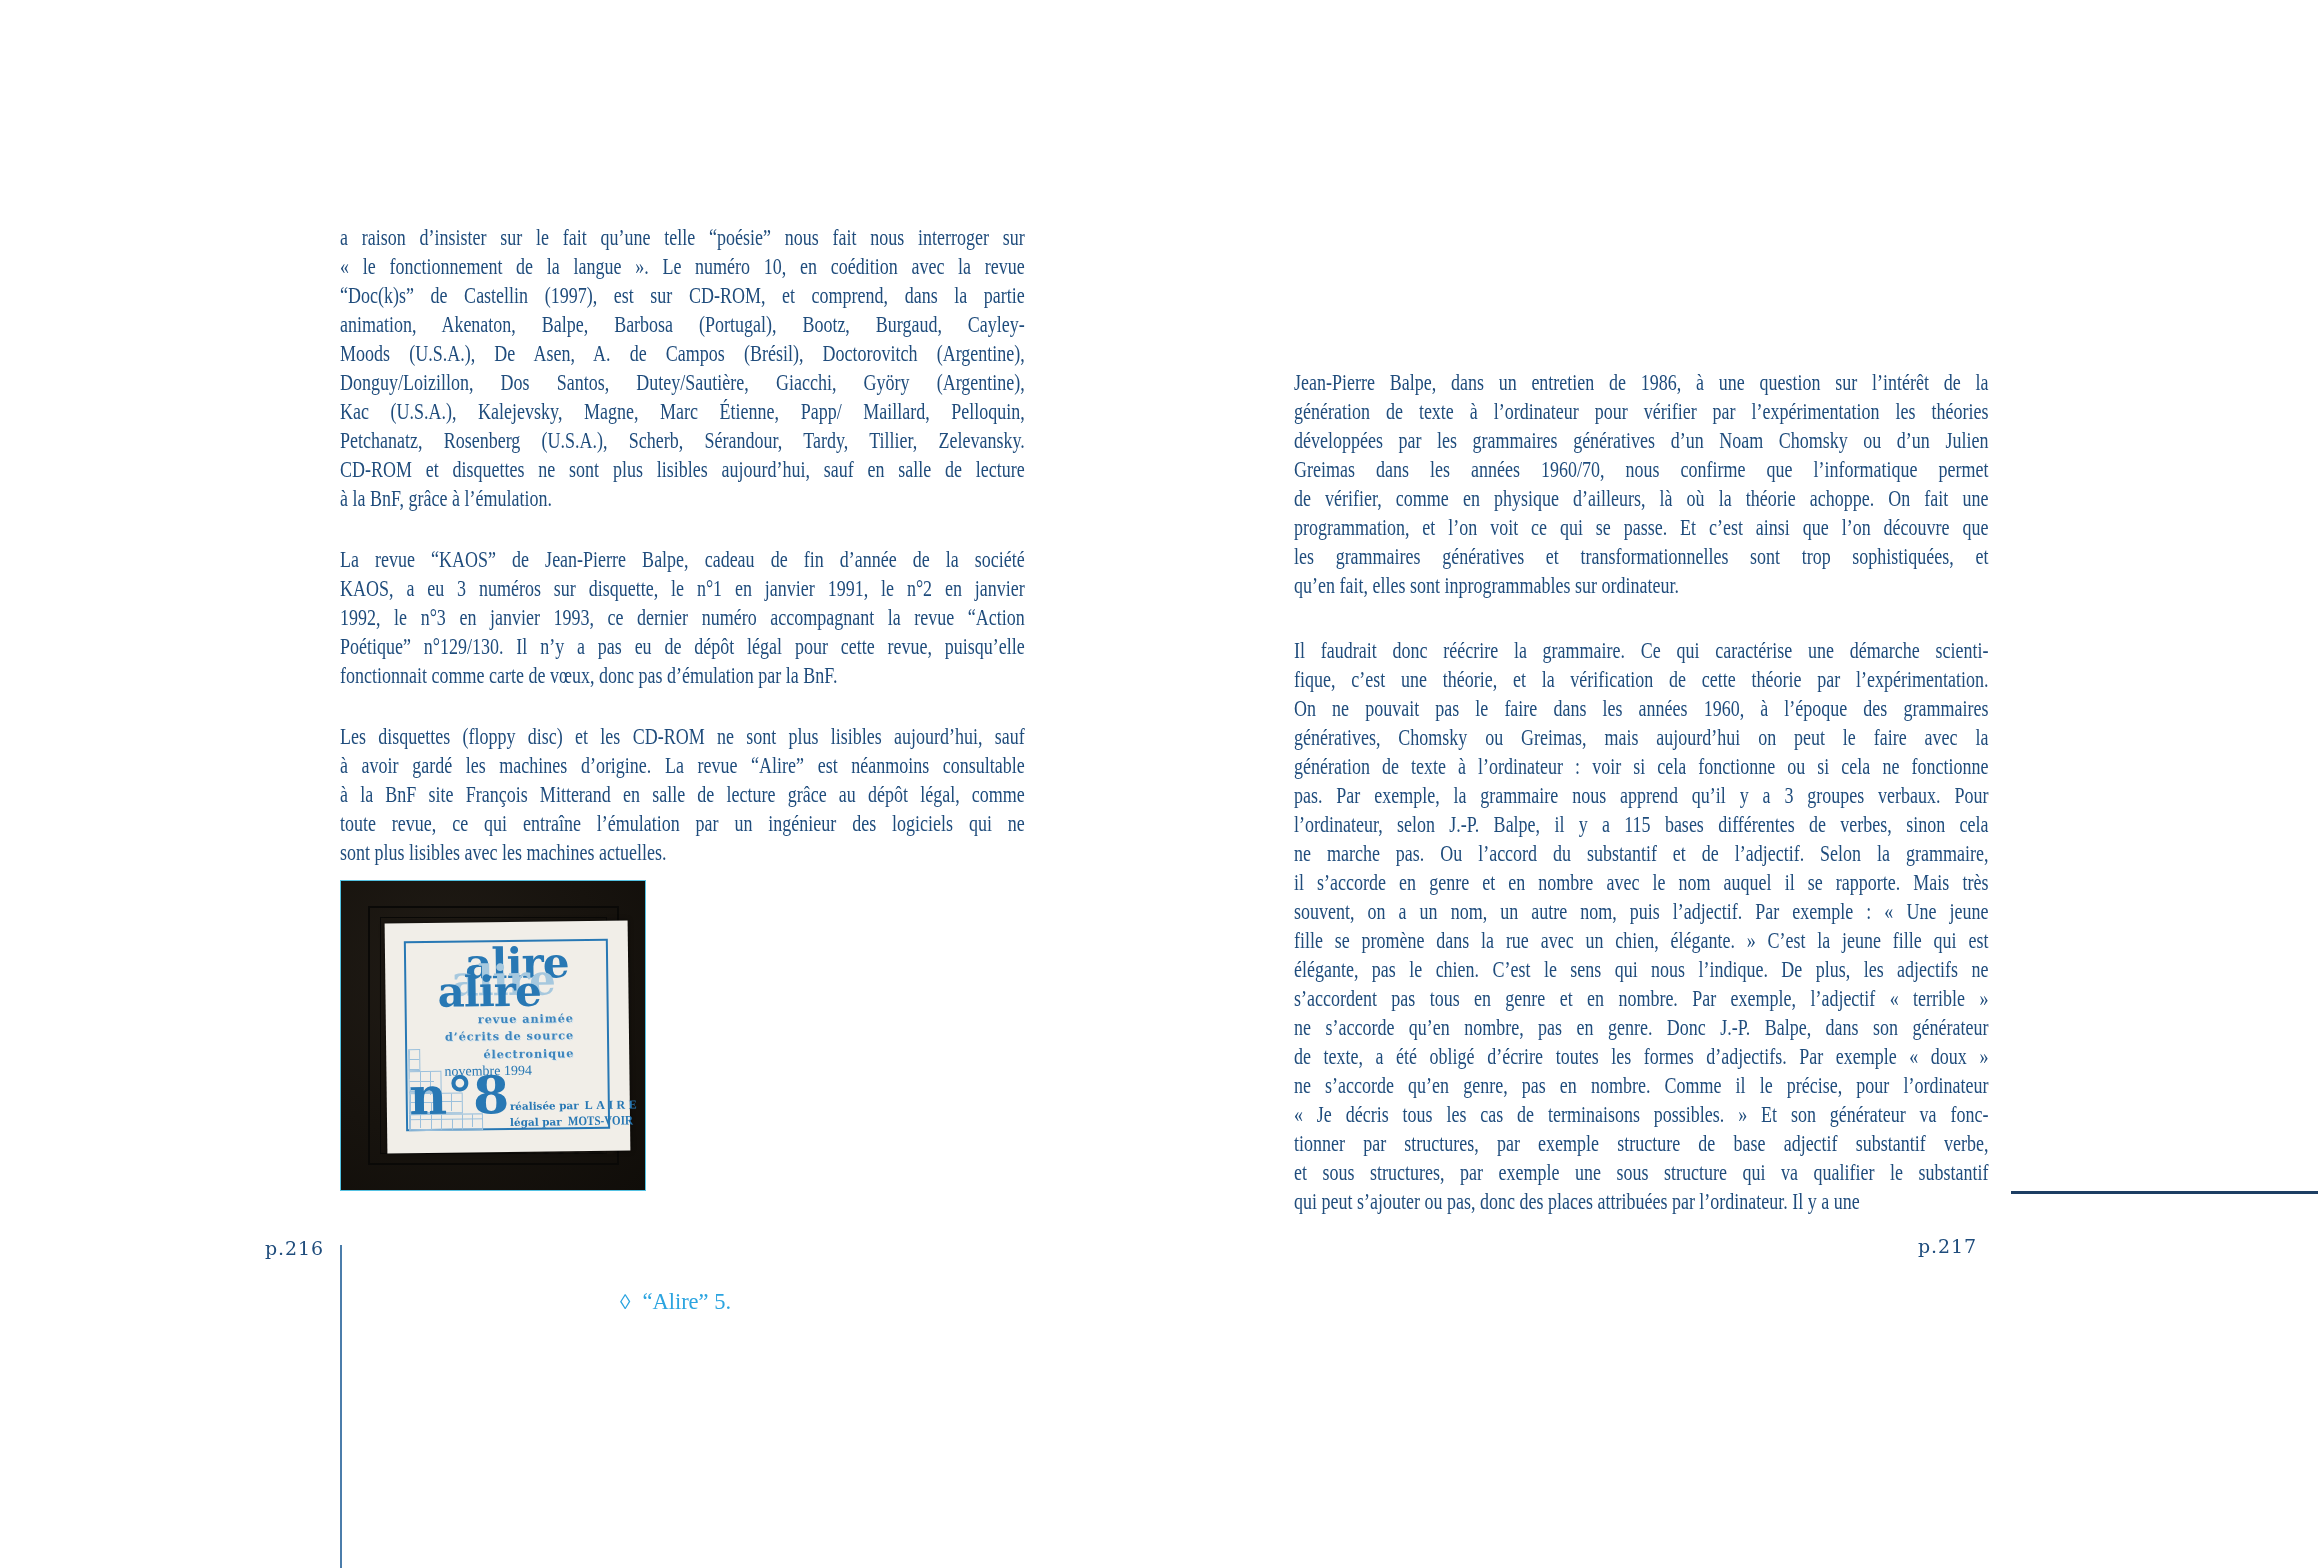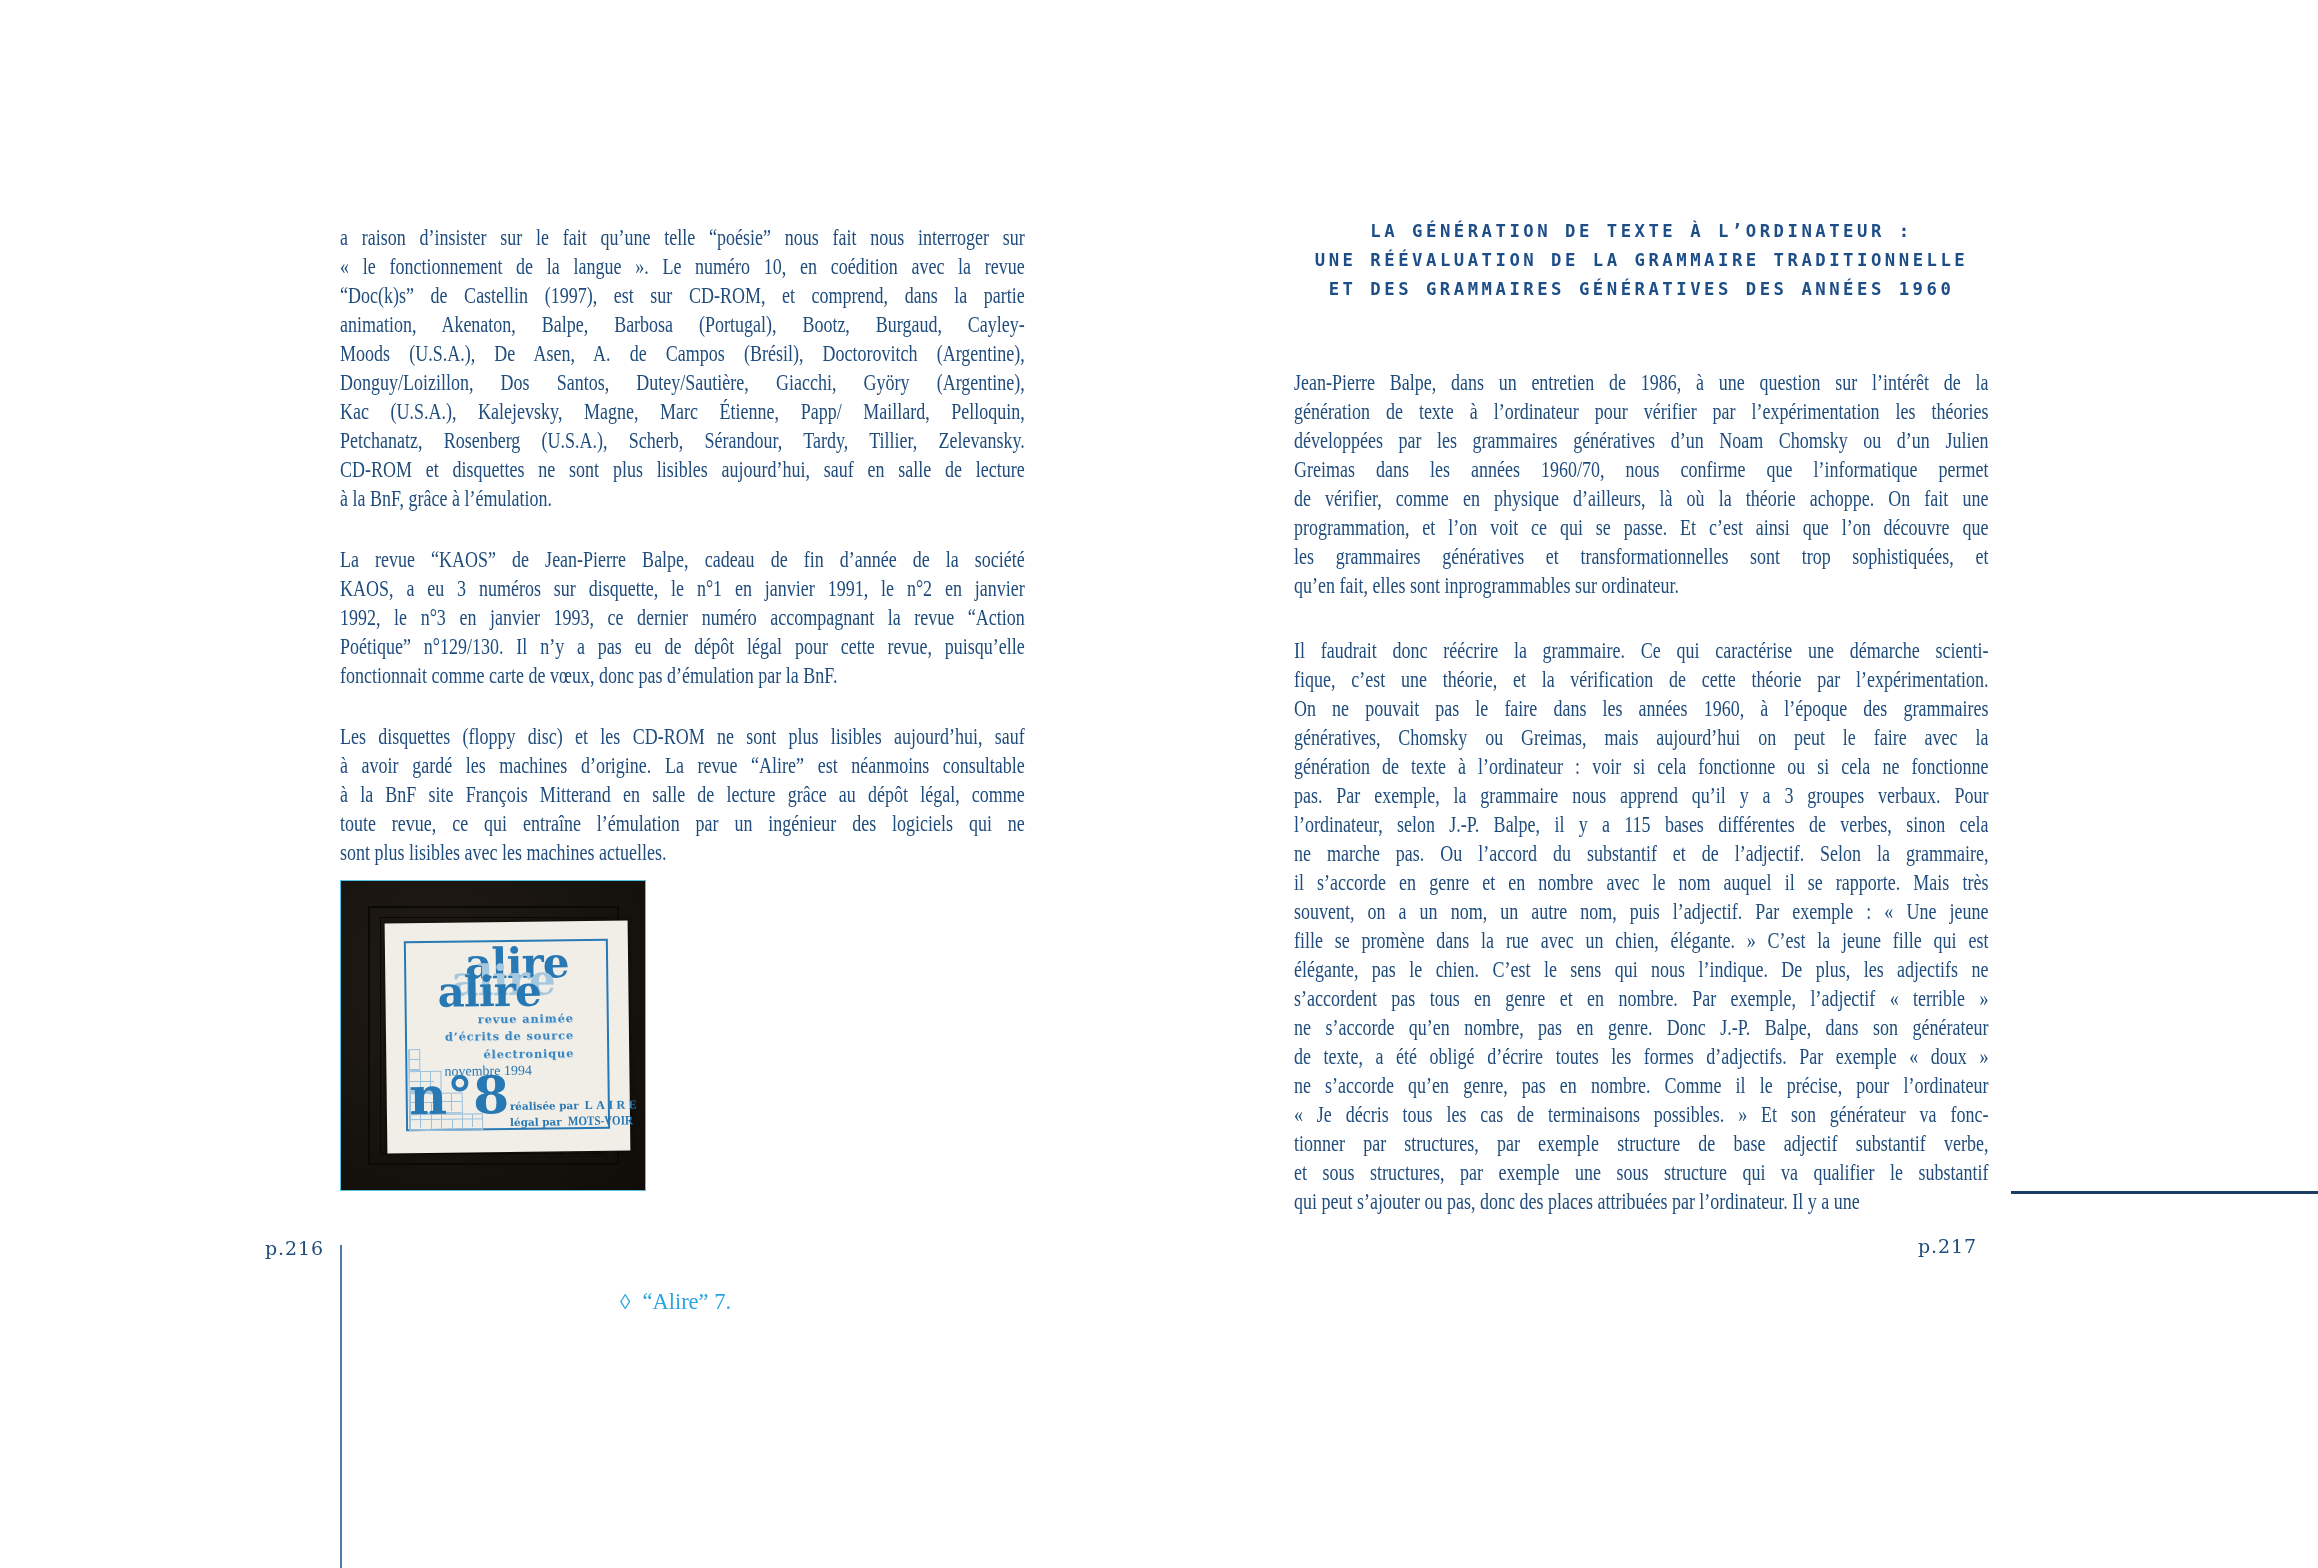--- a/index.html
+++ b/index.html
@@ -213,28 +213,23 @@
           <span class="credit-name-cond">MOTS-VOIR</span>
         </div>
       </div>
     </div>
   </div>
 
   <div id="folio-left" class="folio">p.216</div>
   <div id="vrule-left"></div>
 
   <div id="caption">
-    <span class="diamond">◊</span><span>“Alire” 7.</span>
-  </div>
-
-  <div id="chapter-heading">
-    <div>LA GÉNÉRATION DE TEXTE À L’ORDINATEUR :</div>
-    <div>UNE RÉÉVALUATION DE LA GRAMMAIRE TRADITIONNELLE</div>
-    <div>ET DES GRAMMAIRES GÉNÉRATIVES DES ANNÉES 1960</div>
-  </div>
+    <span class="diamond">◊</span><span>“Alire” 5.</span>
+  </div>
+
 
   <div id="right-col" class="col">
     <div class="jpar">
         <div class="jline">Jean-Pierre Balpe, dans un entretien de 1986, à une question sur l’intérêt de la</div>
         <div class="jline">génération de texte à l’ordinateur pour vérifier par l’expérimentation les théories</div>
         <div class="jline">développées par les grammaires génératives d’un Noam Chomsky ou d’un Julien</div>
         <div class="jline">Greimas dans les années 1960/70, nous confirme que l’informatique permet</div>
         <div class="jline">de vérifier, comme en physique d’ailleurs, là où la théorie achoppe. On fait une</div>
         <div class="jline">programmation, et l’on voit ce qui se passe. Et c’est ainsi que l’on découvre que</div>
         <div class="jline">les grammaires génératives et transformationnelles sont trop sophistiquées, et</div>

